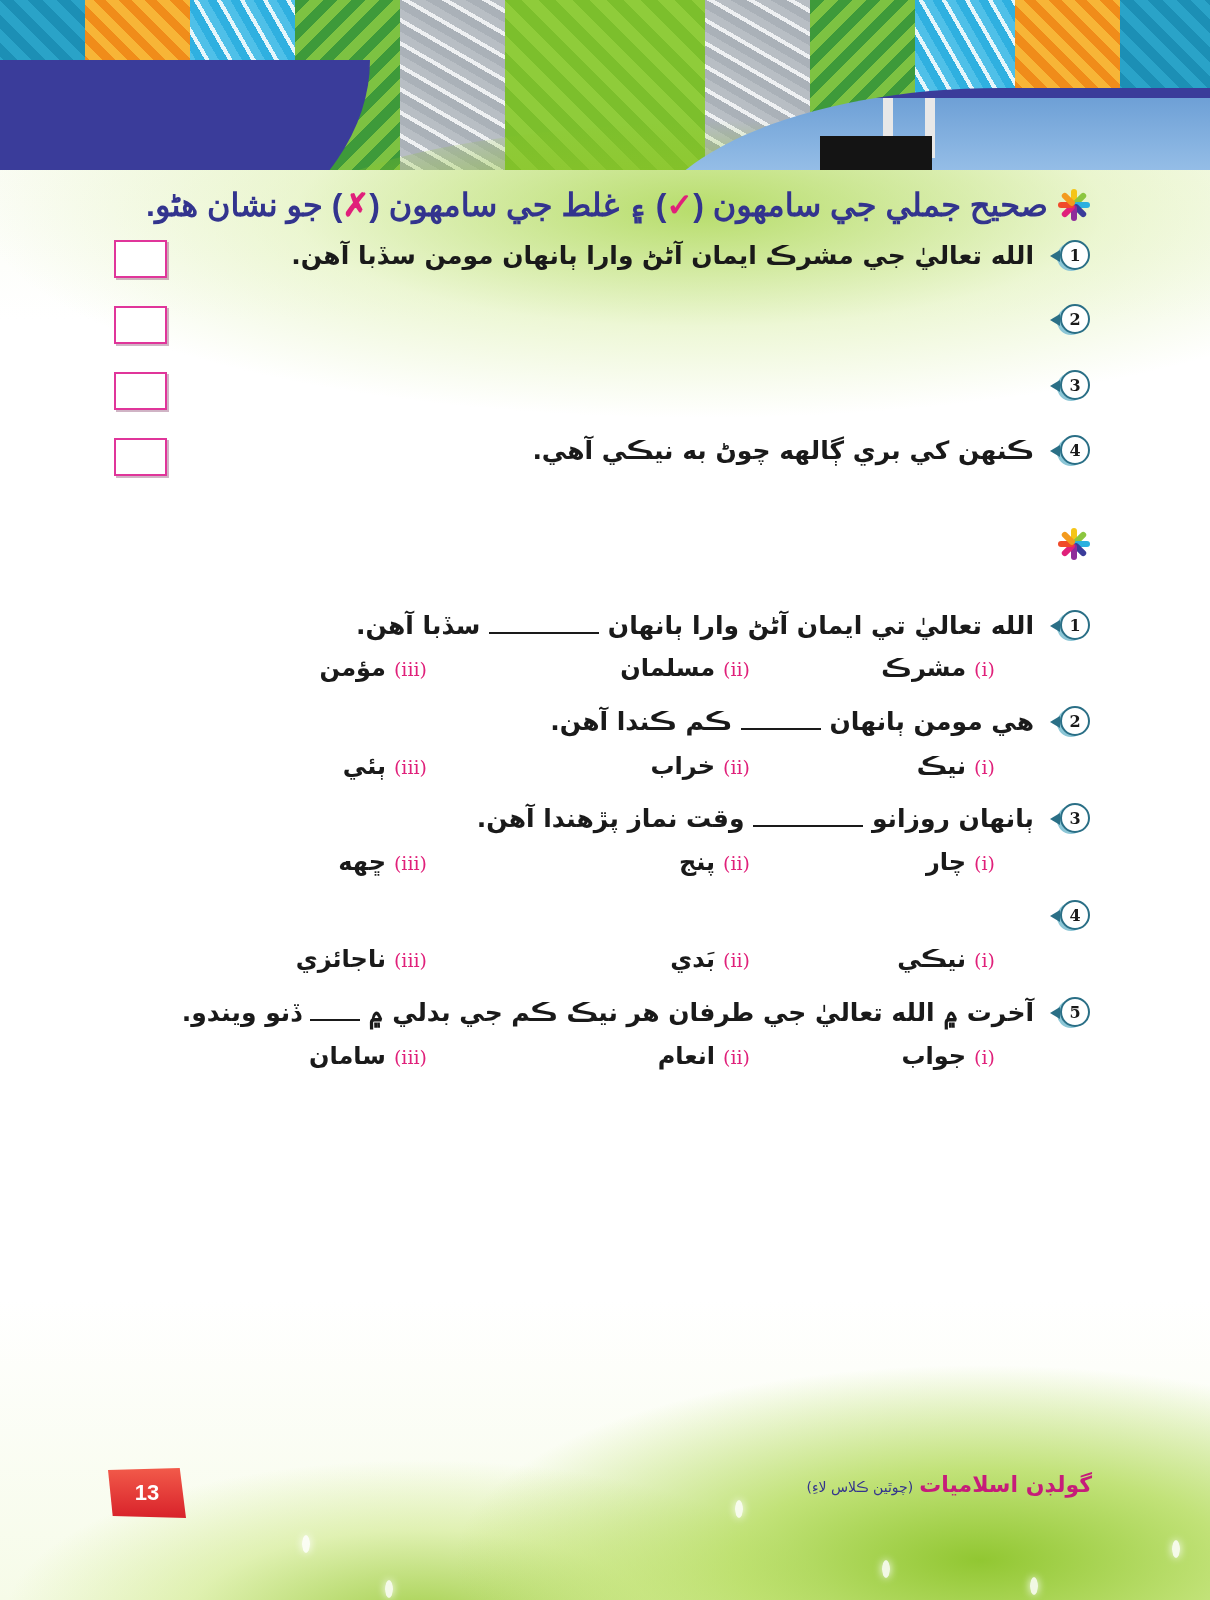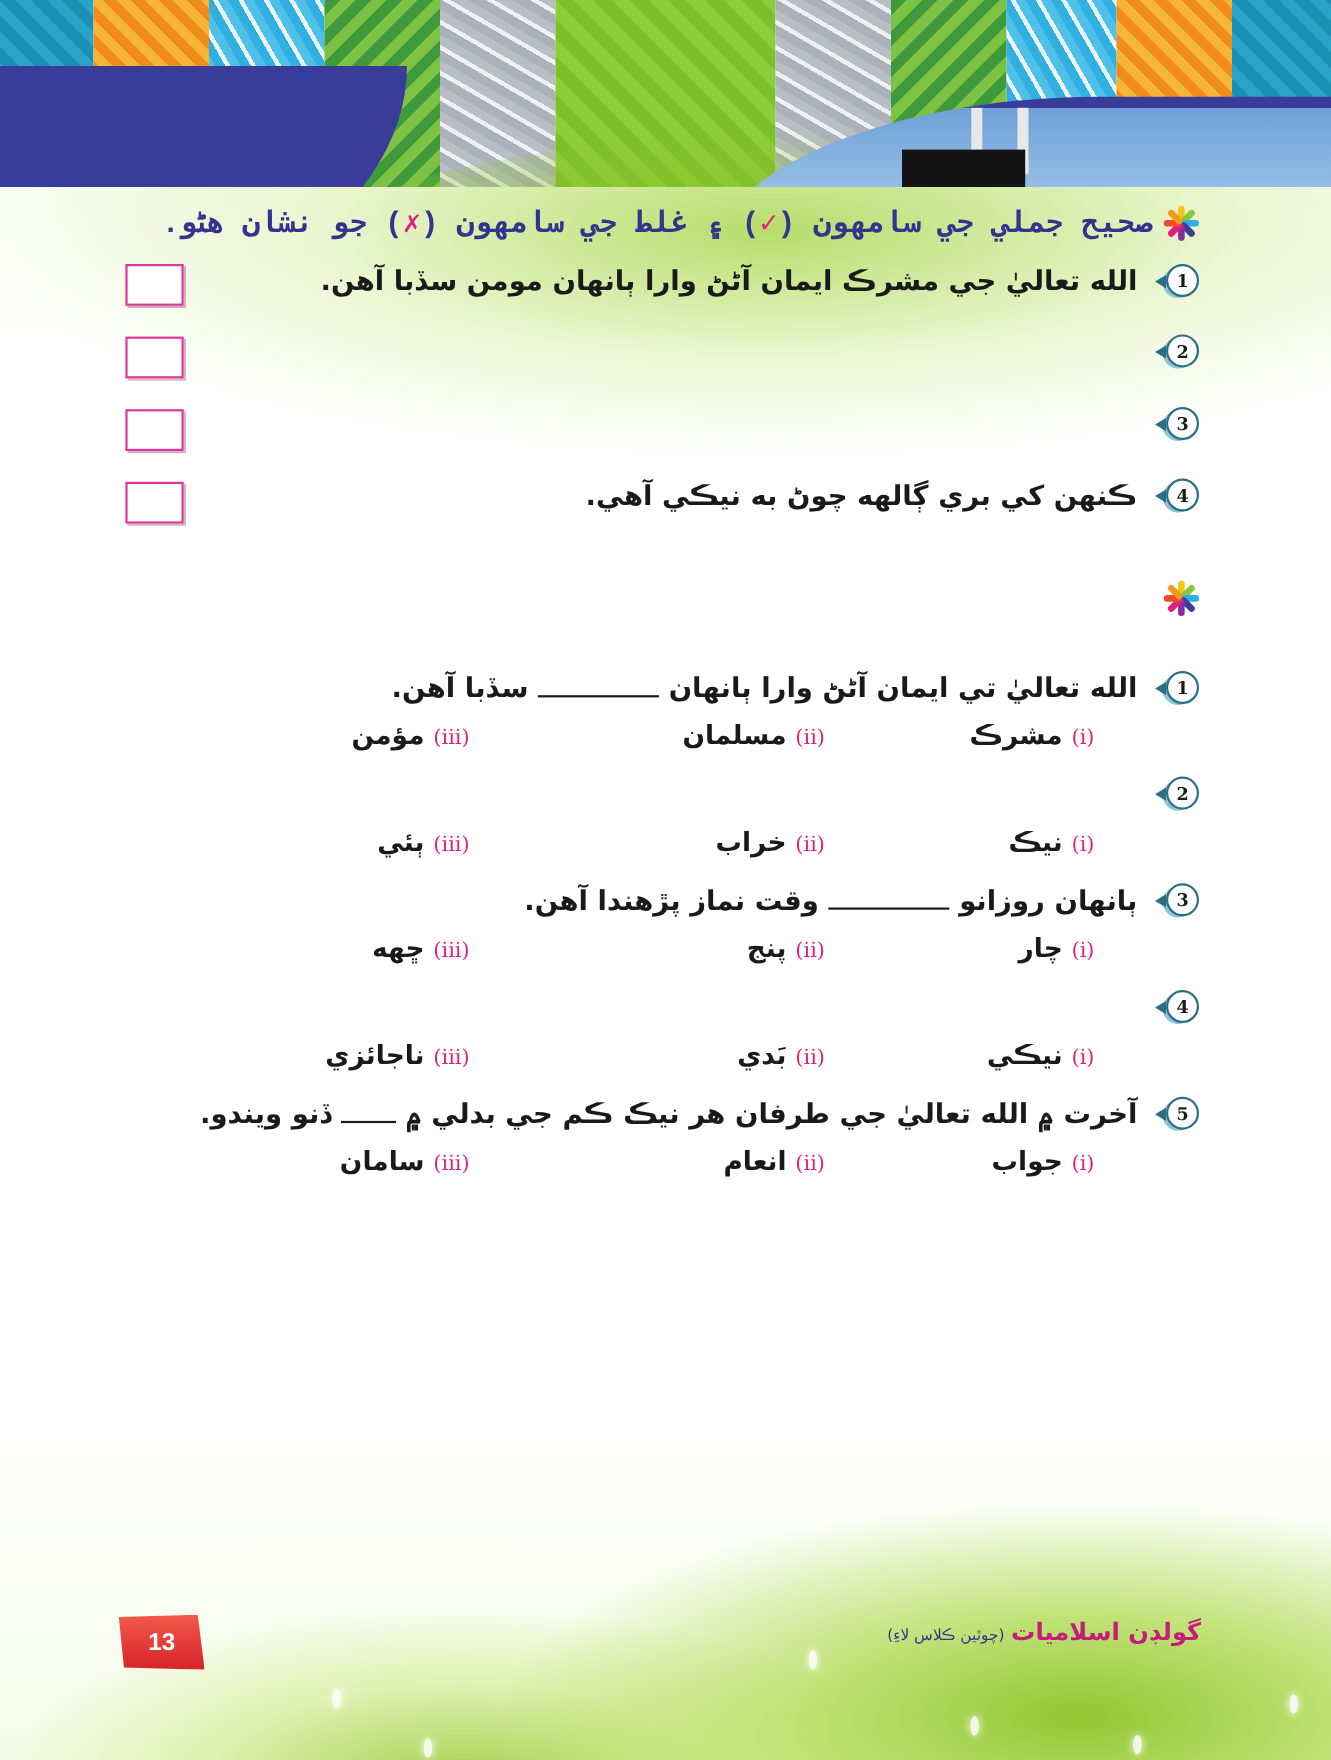--- a/index.html
+++ b/index.html
@@ -50,22 +50,22 @@
     position: absolute; left: 300px; top: 120px; width: 960px; height: 120px;
     border-radius: 50% 50% 0 0 / 80% 80% 0 0;
     background: radial-gradient(ellipse at 40% 60%, rgba(140,196,40,0.7), rgba(255,255,255,0) 70%);
   }
 
   
   .content { position: absolute; left: 0; top: 0; width: 1210px; height: 1600px; direction: rtl; }
   .section-heading {
     position: absolute; right: 120px;
     display: flex; align-items: center; gap: 10px;
-    font-family: Liberation Mono, monospace; font-weight: bold;
-    color: #33348e; font-size: 27px;
+    font-family: Liberation Sans, sans-serif; font-weight: bold;
+    color: #33348e; font-size: 32px;
   }
   .flower-icon { width: 32px; height: 32px; position: relative; flex: none; }
   .flower-icon span {
     position: absolute; left: 13px; top: 0; width: 6px; height: 16px; border-radius: 3px;
     transform-origin: 3px 16px;
   }
   .tick-mark { color: #e0207a; }
   .x-mark { color: #e0207a; }
 
   .qnum {
@@ -215,20 +215,25 @@
         <span>مسلمان</span>
       </span>
     <span class="opt" style="right:568px">
         <span class="roman">(iii)</span>
         <span>مؤمن</span>
       </span>
   </div>
 
   <div class="mc-q" style="top:706px">
     <span class="qnum">2</span>
+    <span>
+      <span>هي مومن ٻانهان</span>
+      <span class="blank" style="width:80px"></span>
+      <span>ڪم ڪندا آهن.</span>
+    </span>
   </div>
   <div class="opts" style="top:752px">
     <span class="opt" style="right:0">
         <span class="roman">(i)</span>
         <span>نيڪ</span>
       </span>
     <span class="opt" style="right:245px">
         <span class="roman">(ii)</span>
         <span>خراب</span>
       </span>

